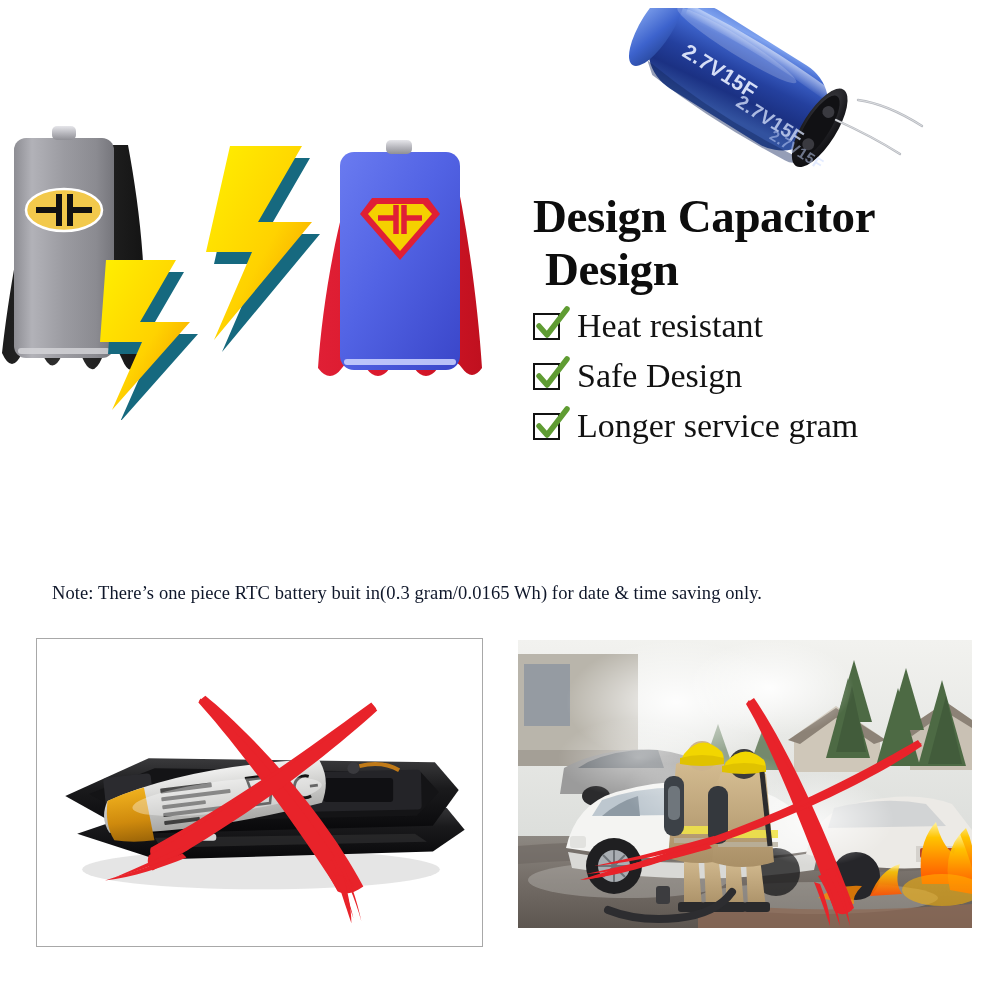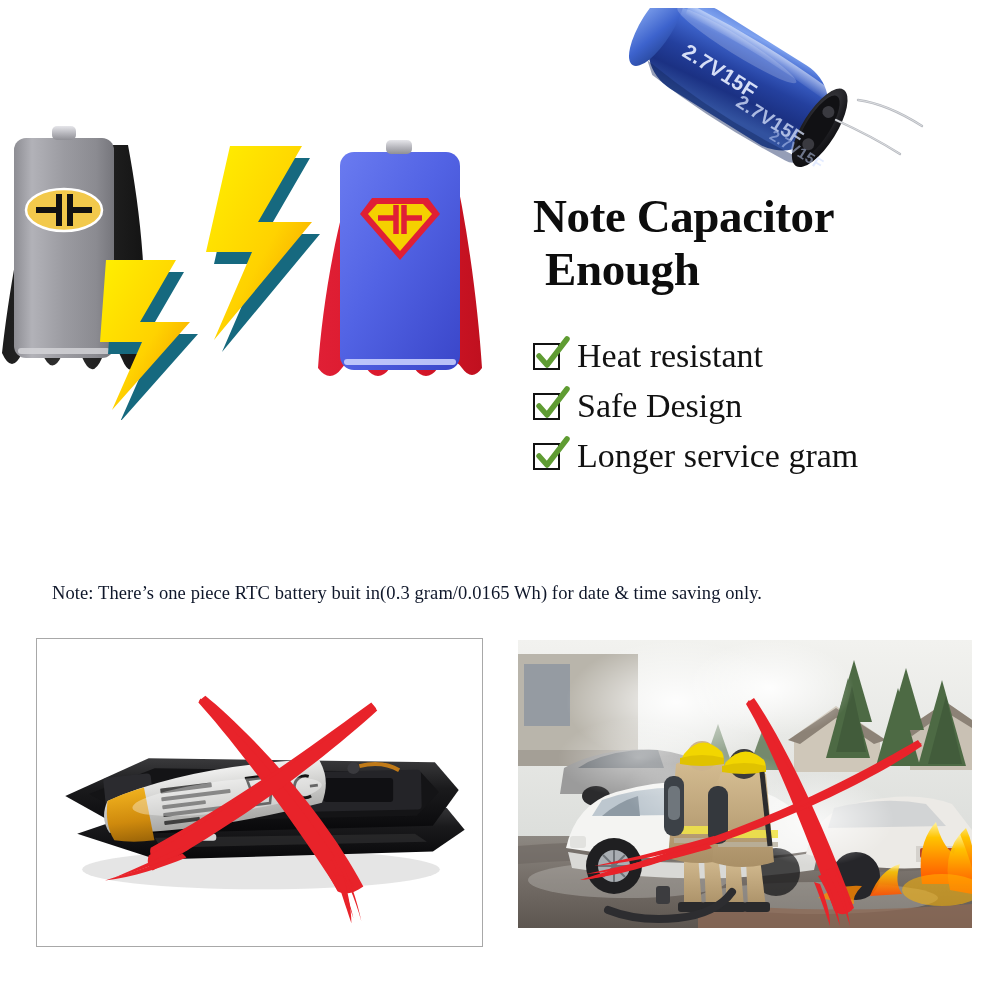--- a/index.html
+++ b/index.html
@@ -56,21 +56,21 @@
     letter-spacing: -0.4px;
     color: #0d0d0d;
     margin: 0;
   }
   .headline .line2 {
     display: block;
     padding-left: 12px;
   }
 
   .features {
-    margin-top: 36px;
+    margin-top: 6px;
     list-style: none;
     padding: 0;
   }
   .feature {
     display: flex;
     align-items: center;
     height: 50px;
     margin-bottom: 0px;
   }
   .checkbox {
@@ -306,22 +306,22 @@
             <line x1="404" y1="95" x2="404" y2="124"></line>
           </g>
         </g>
       </g>
     </svg>
   </div>
 
   <div class="right-col">
 
     <h1 class="headline">
-      <span>Note Capacitor</span>
-      <span class="line2">Enough</span>
+      <span>Design Capacitor</span>
+      <span class="line2">Design</span>
     </h1>
 
     <div class="features">
 
       <div class="feature">
         <span class="checkbox">
           <svg viewBox="0 0 36 36" xmlns="http://www.w3.org/2000/svg">
             <path d="M5 19 L 13 28 L 33 2" fill="none" stroke="#5f9c32" stroke-width="5.5" stroke-linecap="round" stroke-linejoin="round"></path>
           </svg>
         </span>

